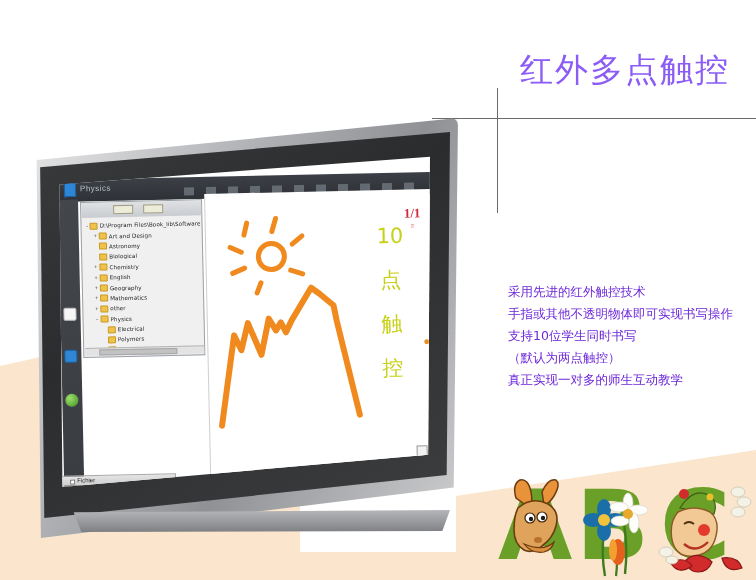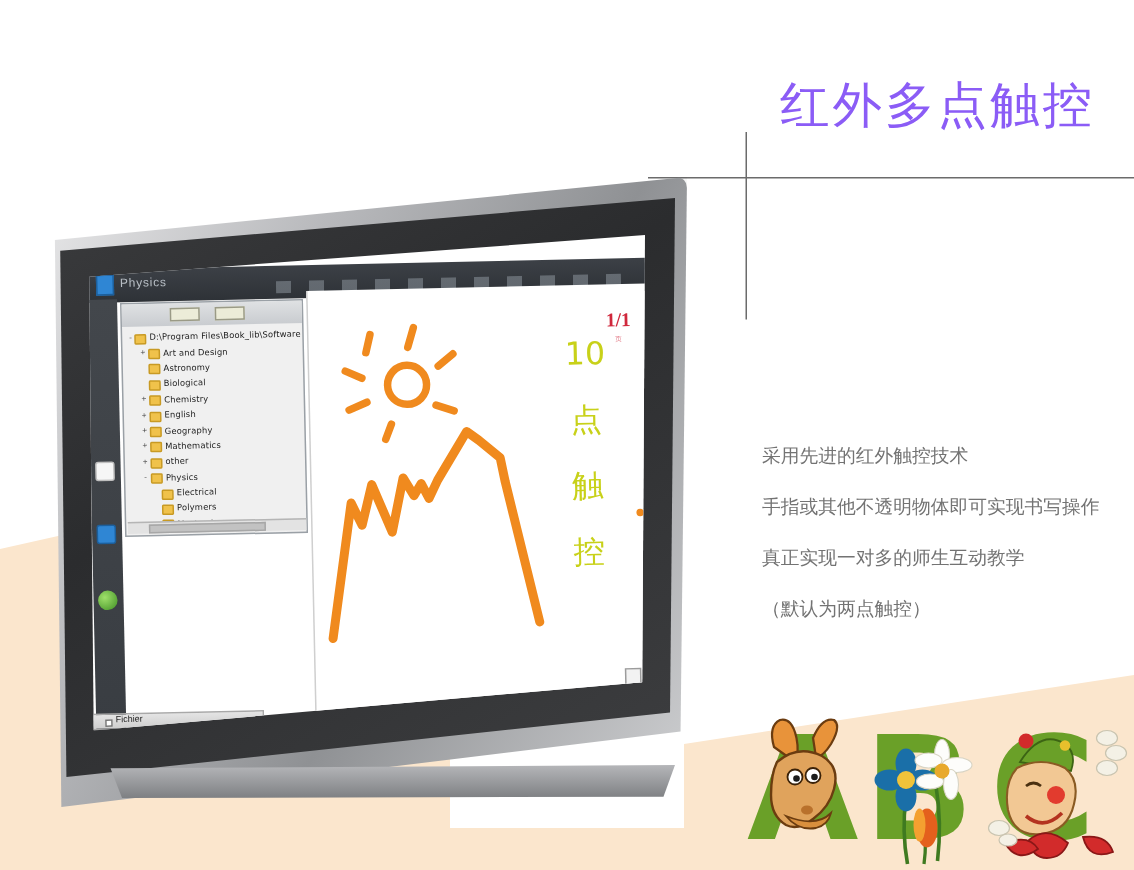--- a/index.html
+++ b/index.html
@@ -41,23 +41,22 @@
     position:absolute; left:432px; top:118px; width:324px; height:1px;
     background:#6b6b6b;
   }
 
   
   #features {
     position:absolute; left:508px; top:281px; width:248px;
     font-family:"DejaVu Sans", sans-serif;
   }
   #features li {
-    list-style:none; font-size:12.5px; color:#737373; line-height:22px;
+    list-style:none; font-size:12.5px; color:#6d28d9; line-height:22px;
     white-space:nowrap;
-    margin-top:12px;
   }
 
   
   #monitor {
     position:absolute; left:28px; top:118px; width:430px; height:420px;
   }
   #outer-frame {
     position:absolute; inset:0;
     background:linear-gradient(120deg,#e9e9ea 0%,#b9babd 30%,#8f9194 60%,#cfd0d2 100%);
     border-radius:7px;
@@ -201,22 +200,23 @@
 <div id="bg-cream-right"></div>
 <div id="bg-bottom-strip"></div>
 
 <div id="title">红外多点触控</div>
 <div id="rule-vertical"></div>
 <div id="rule-horizontal"></div>
 
 <ul id="features">
   <li>采用先进的红外触控技术</li>
   <li>手指或其他不透明物体即可实现书写操作</li>
+  <li>支持10位学生同时书写</li>
+  <li>（默认为两点触控）</li>
   <li>真正实现一对多的师生互动教学</li>
-  <li>（默认为两点触控）</li>
 </ul>
 
 <div id="monitor">
   <div id="outer-frame"></div>
   <div id="bezel"></div>
   <div id="stand-foot"></div>
 
   <div id="screen">
 
     <div class="sc" id="os-titlebar"></div>

